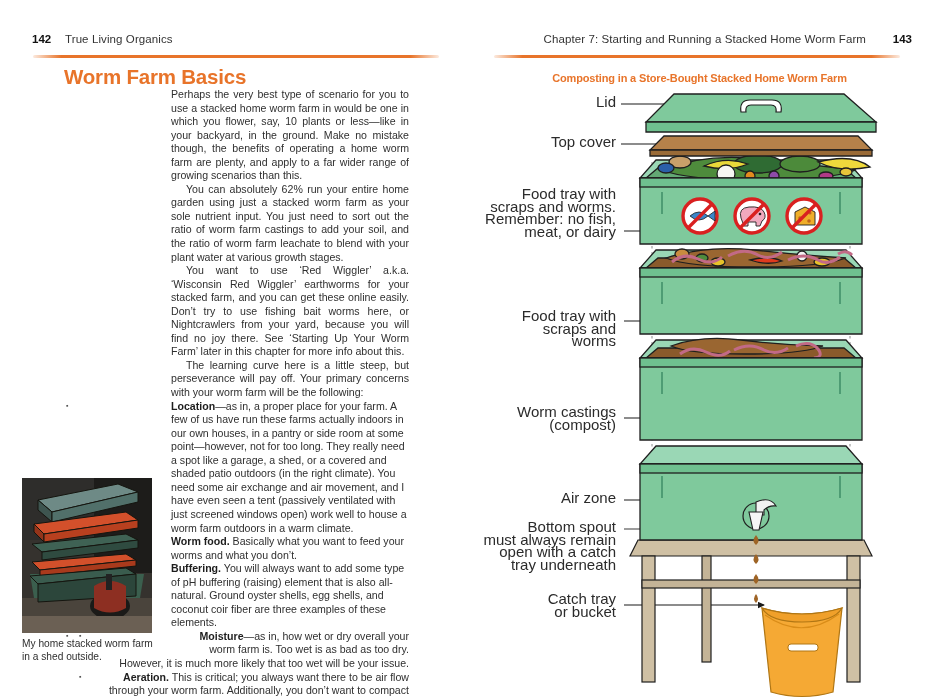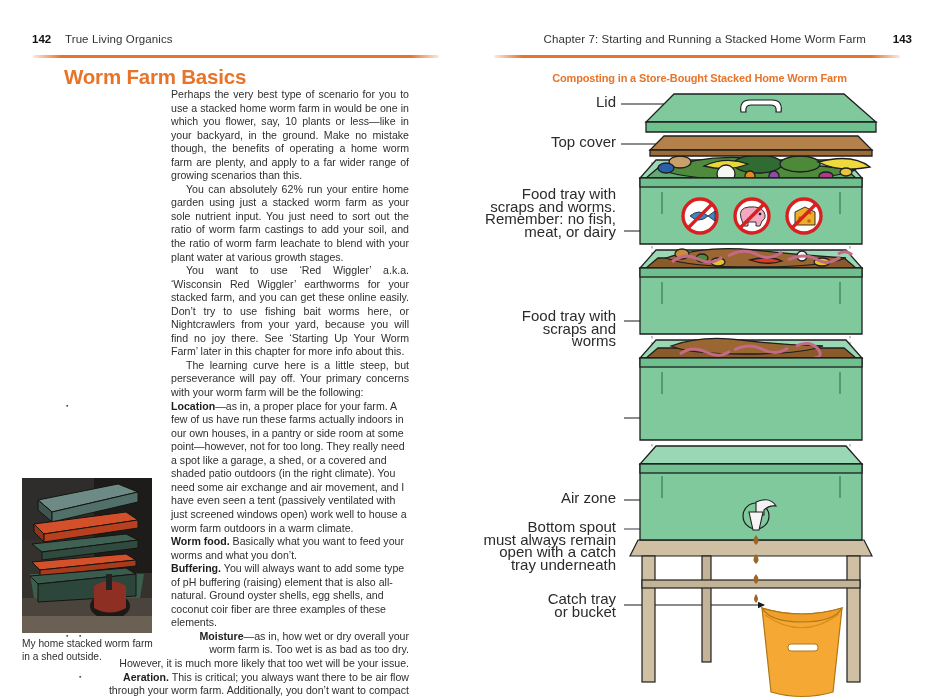--- a/index.html
+++ b/index.html
@@ -176,20 +176,22 @@
     <div class="fig">
 
       <div class="lbl" style="left:30px;top:8px;width:120px;">Lid</div>
       <div class="lbl" style="left:30px;top:48px;width:120px;">Top cover</div>
       <div class="lbl" style="left:18px;top:100px;width:132px;">Food tray with
 scraps and worms.
 Remember: no fish,
 meat, or dairy</div>
       <div class="lbl" style="left:30px;top:222px;width:120px;">Food tray with
 scraps and worms</div>
+      <div class="lbl" style="left:30px;top:318px;width:120px;">Worm castings
+(compost)</div>
       <div class="lbl" style="left:40px;top:404px;width:110px;">Air zone</div>
       <div class="lbl" style="left:14px;top:433px;width:136px;">Bottom spout
 must always remain
 open with a catch
 tray underneath</div>
       <div class="lbl" style="left:30px;top:505px;width:120px;">Catch tray
 or bucket</div>
 
       <svg class="diagram" width="467" height="612" viewBox="0 0 467 612">
         <defs>

